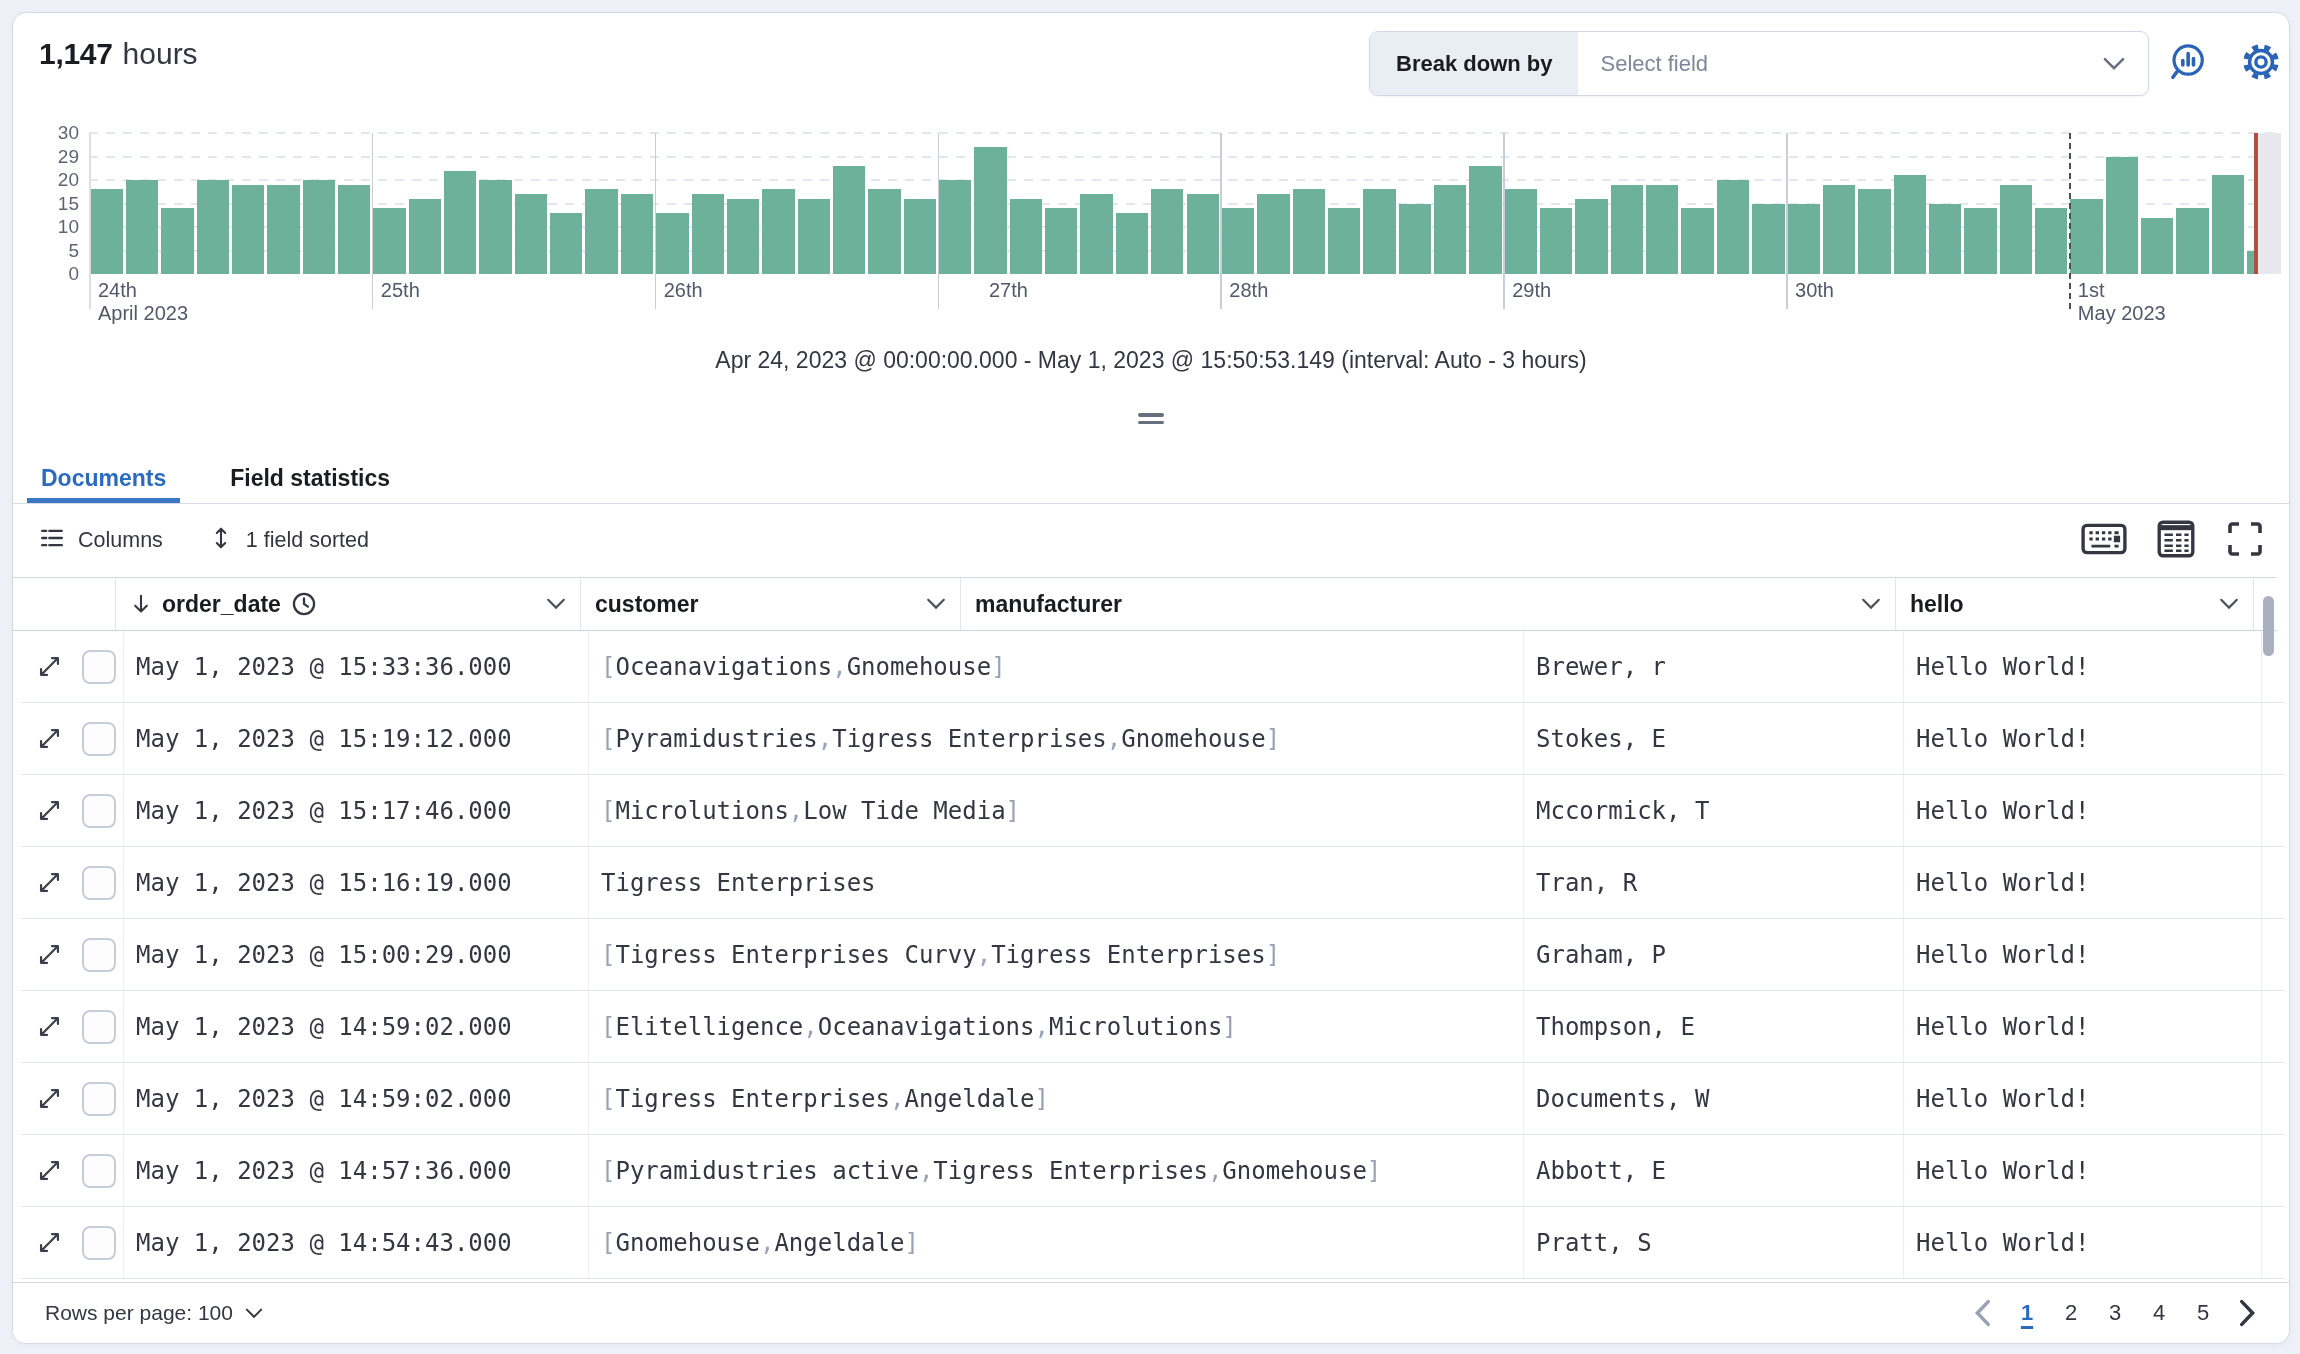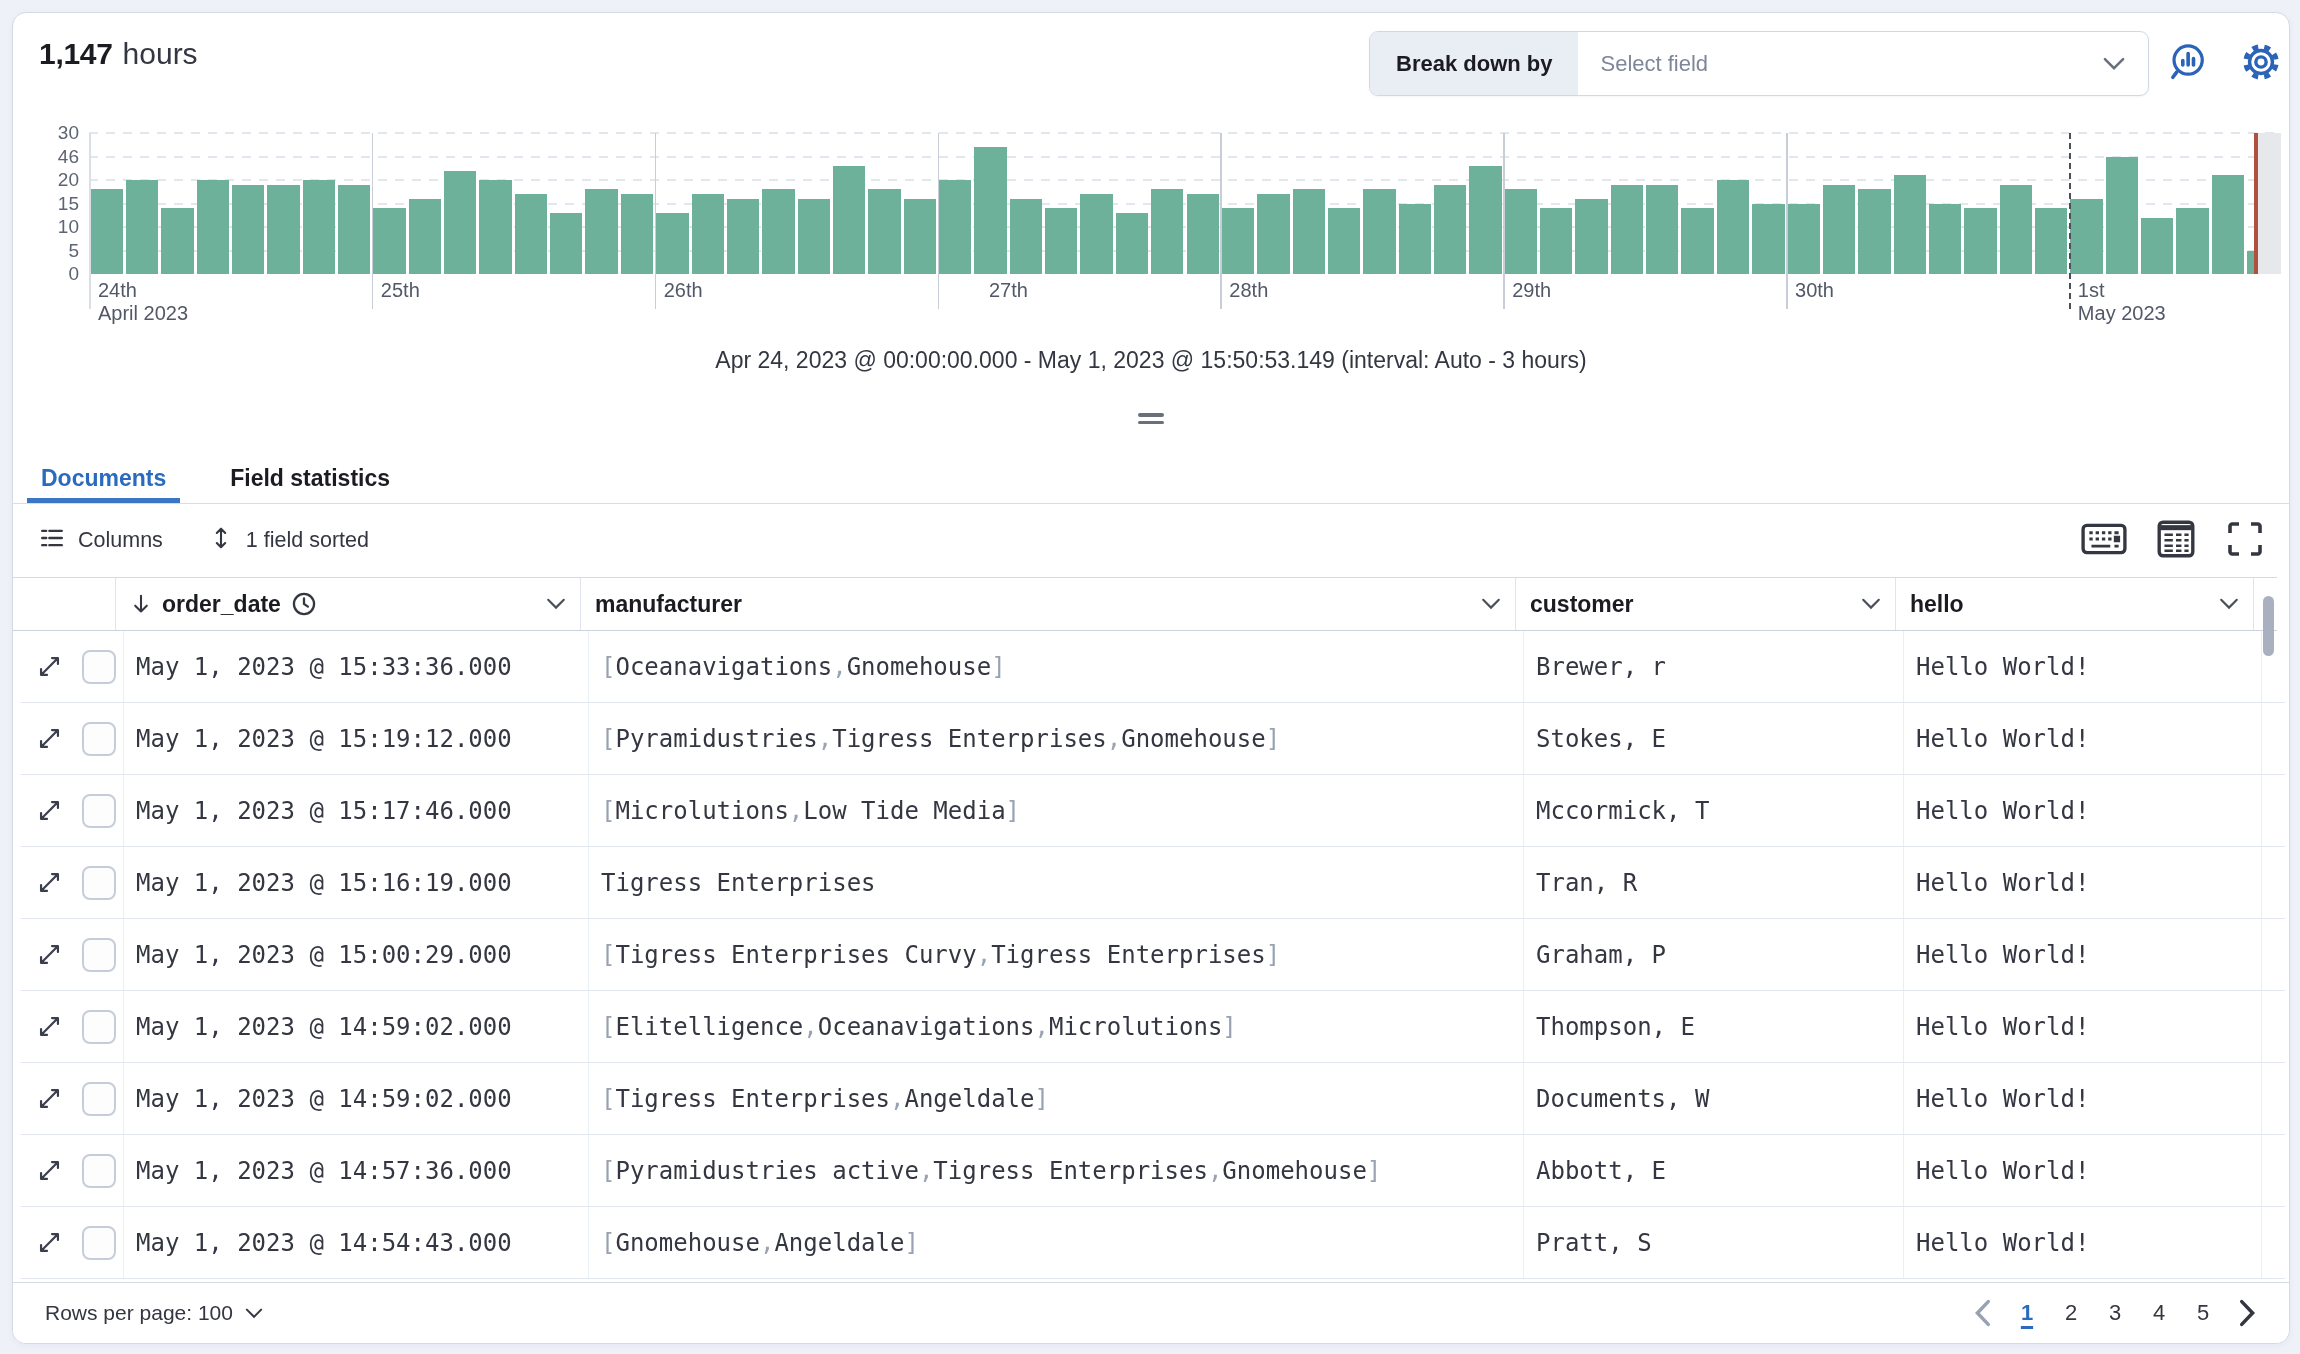--- a/index.html
+++ b/index.html
@@ -216,21 +216,21 @@
       <div class="xlab" style="left: 1782.03px; top: 158px;">30th</div>
       <div class="dayline dashed" style="left: 2055.87px;"></div>
       <div class="xlab" style="left: 2064.87px; top: 158px;">1st</div>
       <div class="xlab" style="left: 2064.87px; top: 181px;">May 2023</div>
       <div class="nowline" style="left: 2241.07px; background: rgb(177, 80, 63);"></div>
       <div class="ytick" style="top: 142px;">0</div>
       <div class="ytick" style="top: 118.5px;">5</div>
       <div class="ytick" style="top: 95px;">10</div>
       <div class="ytick" style="top: 71.5px;">15</div>
       <div class="ytick" style="top: 48px;">20</div>
-      <div class="ytick" style="top: 24.5px;">46</div>
+      <div class="ytick" style="top: 24.5px;">29</div>
       <div class="ytick" style="top: 1px;">30</div>
     </div>
 
   <div class="caption">Apr 24, 2023 @ 00:00:00.000 - May 1, 2023 @ 15:50:53.149 (interval: Auto - 3 hours)</div>
 
   <div class="handle">
       <i></i>
       <i></i>
     </div>
 
@@ -298,30 +298,30 @@
             <circle cx="8" cy="8" r="6.2" fill="none" stroke="#343741" stroke-width="1.4"></circle>
             <path d="M8 4.6V8l2.4 1.6" fill="none" stroke="#343741" stroke-width="1.4" stroke-linecap="round"></path>
           </svg>
       </span>
       <span class="chev">
         <svg width="20" height="12" viewBox="0 0 16 10">
             <path d="M1.5 1.5 8 8l6.5-6.5" fill="none" stroke="#495057" stroke-width="1.8" stroke-linecap="round"></path>
           </svg>
       </span>
     </div>
-    <div class="gcell" style="width:935px">
-      <span class="glabel">manufacturer</span>
+    <div class="gcell" style="width:380px">
+      <span class="glabel">customer</span>
       <span class="chev">
         <svg width="20" height="12" viewBox="0 0 16 10">
             <path d="M1.5 1.5 8 8l6.5-6.5" fill="none" stroke="#495057" stroke-width="1.8" stroke-linecap="round"></path>
           </svg>
       </span>
     </div>
-    <div class="gcell" style="width:380px">
-      <span class="glabel">customer</span>
+    <div class="gcell" style="width:935px">
+      <span class="glabel">manufacturer</span>
       <span class="chev">
         <svg width="20" height="12" viewBox="0 0 16 10">
             <path d="M1.5 1.5 8 8l6.5-6.5" fill="none" stroke="#495057" stroke-width="1.8" stroke-linecap="round"></path>
           </svg>
       </span>
     </div>
     <div class="gcell hlast" style="width:358px">
       <span class="glabel">hello</span>
       <span class="chev">
         <svg width="20" height="12" viewBox="0 0 16 10">

